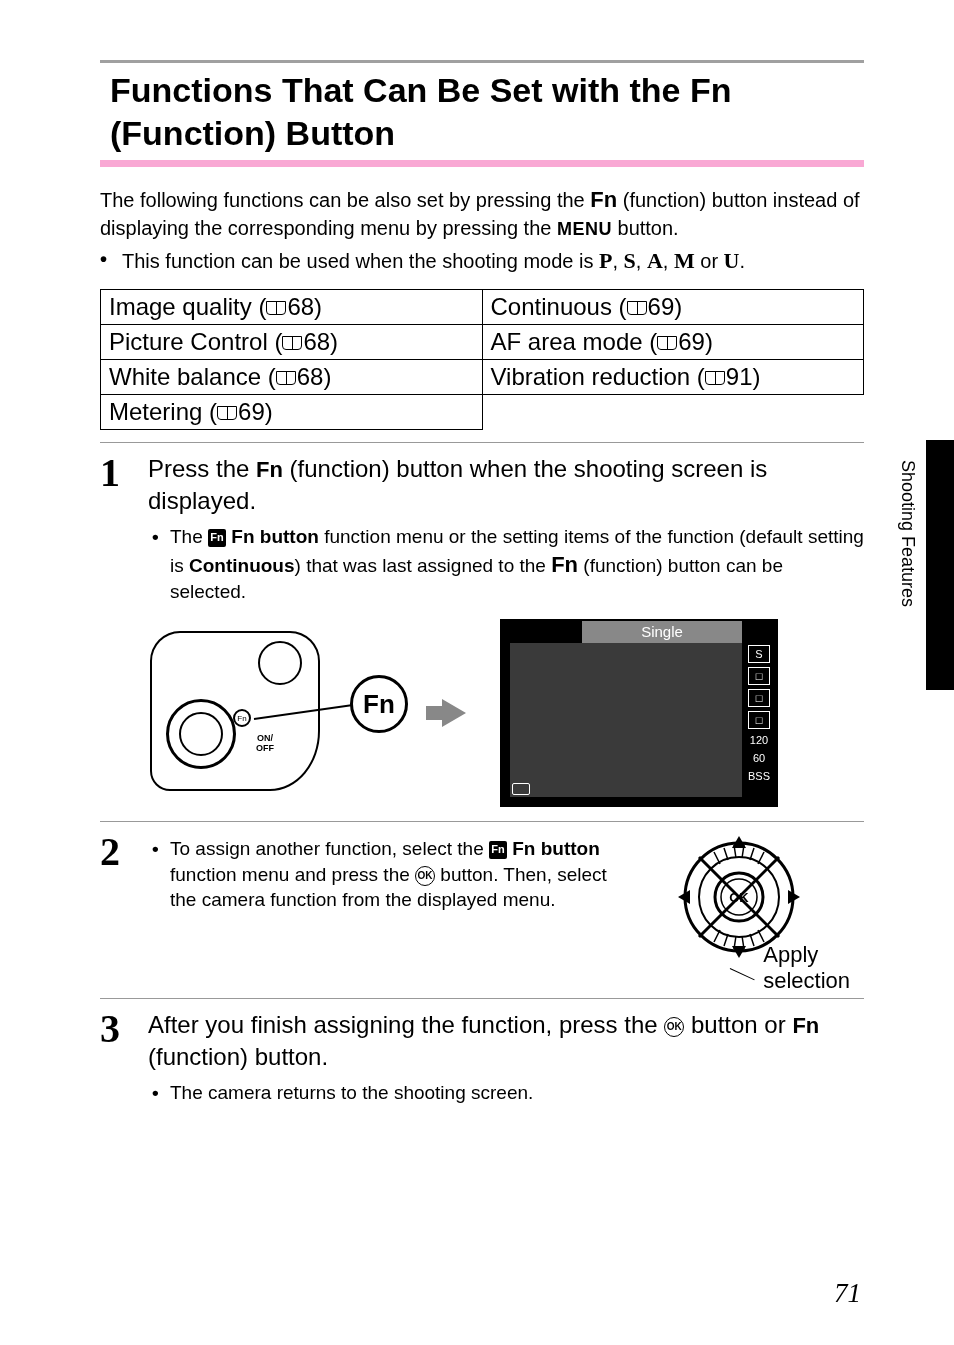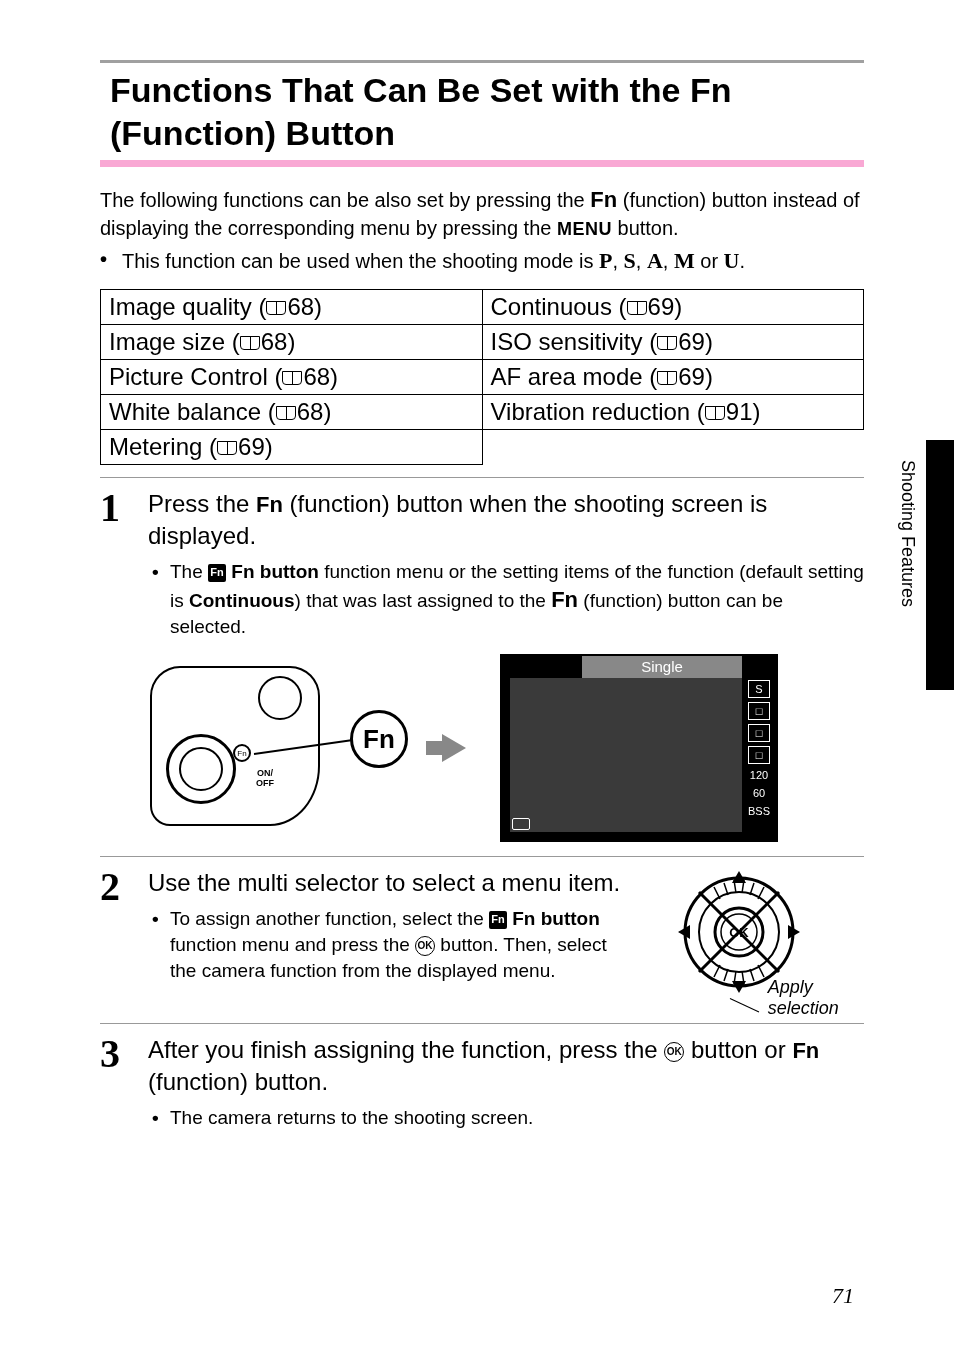--- a/index.html
+++ b/index.html
@@ -256,37 +256,37 @@
   .apply-line {
     display:flex; align-items:center;
     margin-top:-24px;
   }
   .apply-line .diag {
     width:40px; height:1px; background:#000;
     transform:rotate(25deg);
     transform-origin:left center;
     margin-left:86px; margin-right:6px;
   }
-  .apply-label { font-size:18px;font-style:italic; }
+  .apply-label { font-size:22px; }
   .side-tab {
     position:absolute;
     right:0; top:440px;
     width:28px; height:250px;
     background:#000;
   }
   .side-label {
     position:absolute;
     right:36px; top:460px;
     writing-mode: vertical-rl;
     font-size:18px;
   }
   .page-num {
     position:absolute;
-    right:100px; bottom:36px;
-    font-size:22px;
+    right:93px; bottom:36px;
+    font-size:27px;
     font-style:italic;
     font-family:"Times New Roman",serif;
   }
 </style>
 </head>
 <body>
 
 <div class="side-tab"></div>
 <div class="side-label">Shooting Features</div>
 
@@ -300,24 +300,20 @@
       <span>This function can be used when the shooting mode is </span><span class="mode">P</span>, <span class="mode">S</span>, <span class="mode">A</span>, <span class="mode">M</span><span> or </span><span class="mode">U</span><span>.</span>
     </span>
   </div>
 </div>
 
 <table class="func-table">
   <tbody id="func-tbody">
       <tr>
         <td>Image quality (<span class="book-icon"></span>68)</td>
         <td>Continuous (<span class="book-icon"></span>69)</td>
-      </tr>
-      <tr>
-        <td>Image size (<span class="book-icon"></span>68)</td>
-        <td>ISO sensitivity (<span class="book-icon"></span>69)</td>
       </tr>
       <tr>
         <td>Picture Control (<span class="book-icon"></span>68)</td>
         <td>AF area mode (<span class="book-icon"></span>69)</td>
       </tr>
       <tr>
         <td>White balance (<span class="book-icon"></span>68)</td>
         <td>Vibration reduction (<span class="book-icon"></span>91)</td>
       </tr>
       <tr>
@@ -367,21 +363,20 @@
         <div class="lcd-corner"></div>
       </div>
     </div>
   </div>
 </div>
 
 <div class="step">
   <div class="step-num">2</div>
   <div class="step-body step2-flex">
     <div class="step2-text">
-      <div class="step-head">Use the multi selector to select a menu item.</div>
       <div class="sub-bullet">
         <span class="dot">•</span>
         <span class="txt">
           <span>To assign another function, select the </span><span class="fn-square">Fn</span> <span class="bold">Fn button</span><span> function menu and press the </span><span class="ok-circle">OK</span><span> button. Then, select the camera function from the displayed menu.</span>
         </span>
       </div>
     </div>
     <div class="selector-wrap">
       <svg class="selector-svg" viewBox="0 0 130 130">
         <circle cx="65" cy="65" r="54" fill="#fff" stroke="#000" stroke-width="3"></circle>

